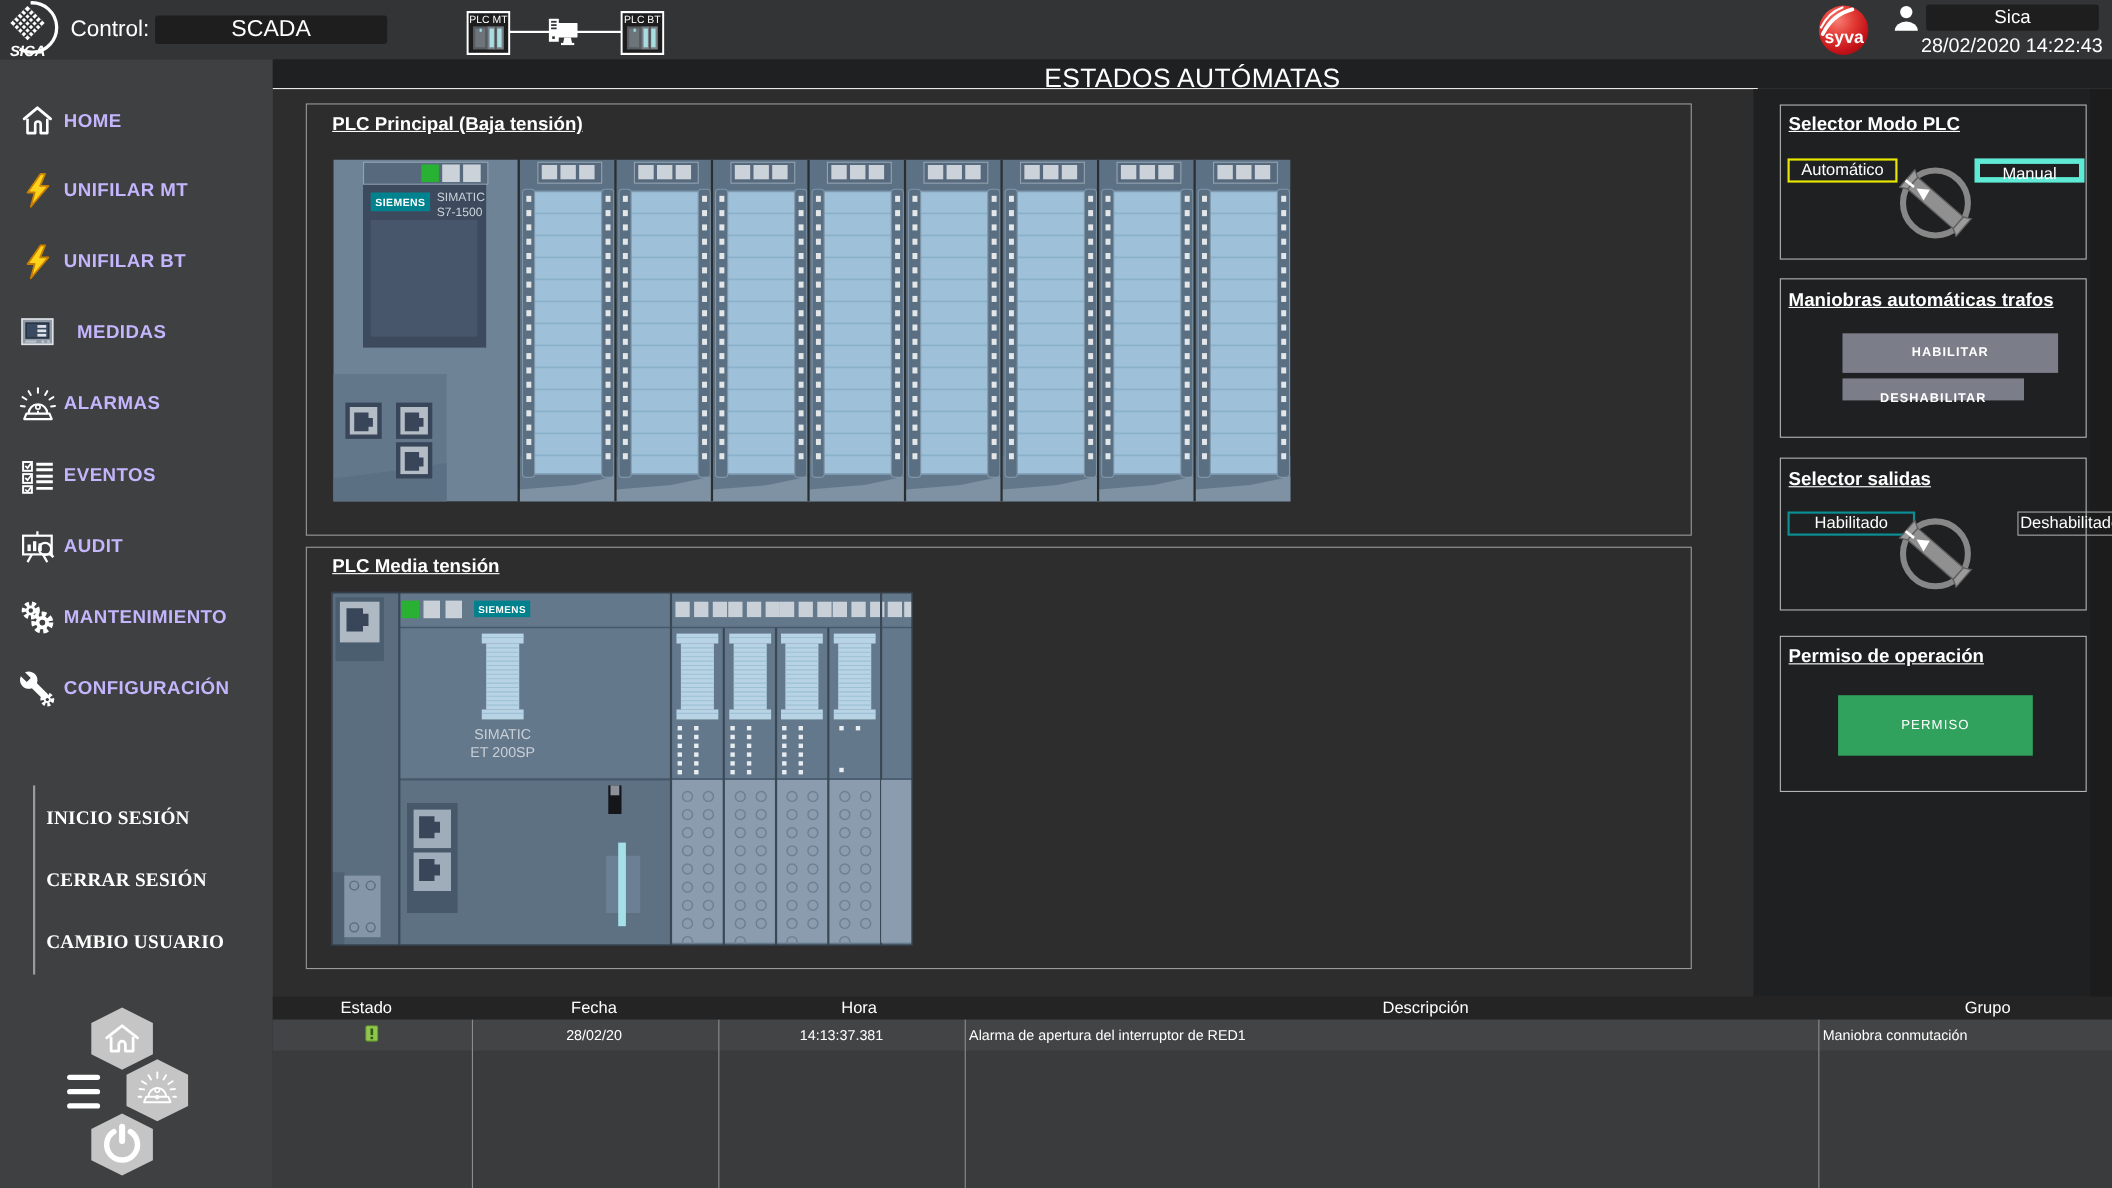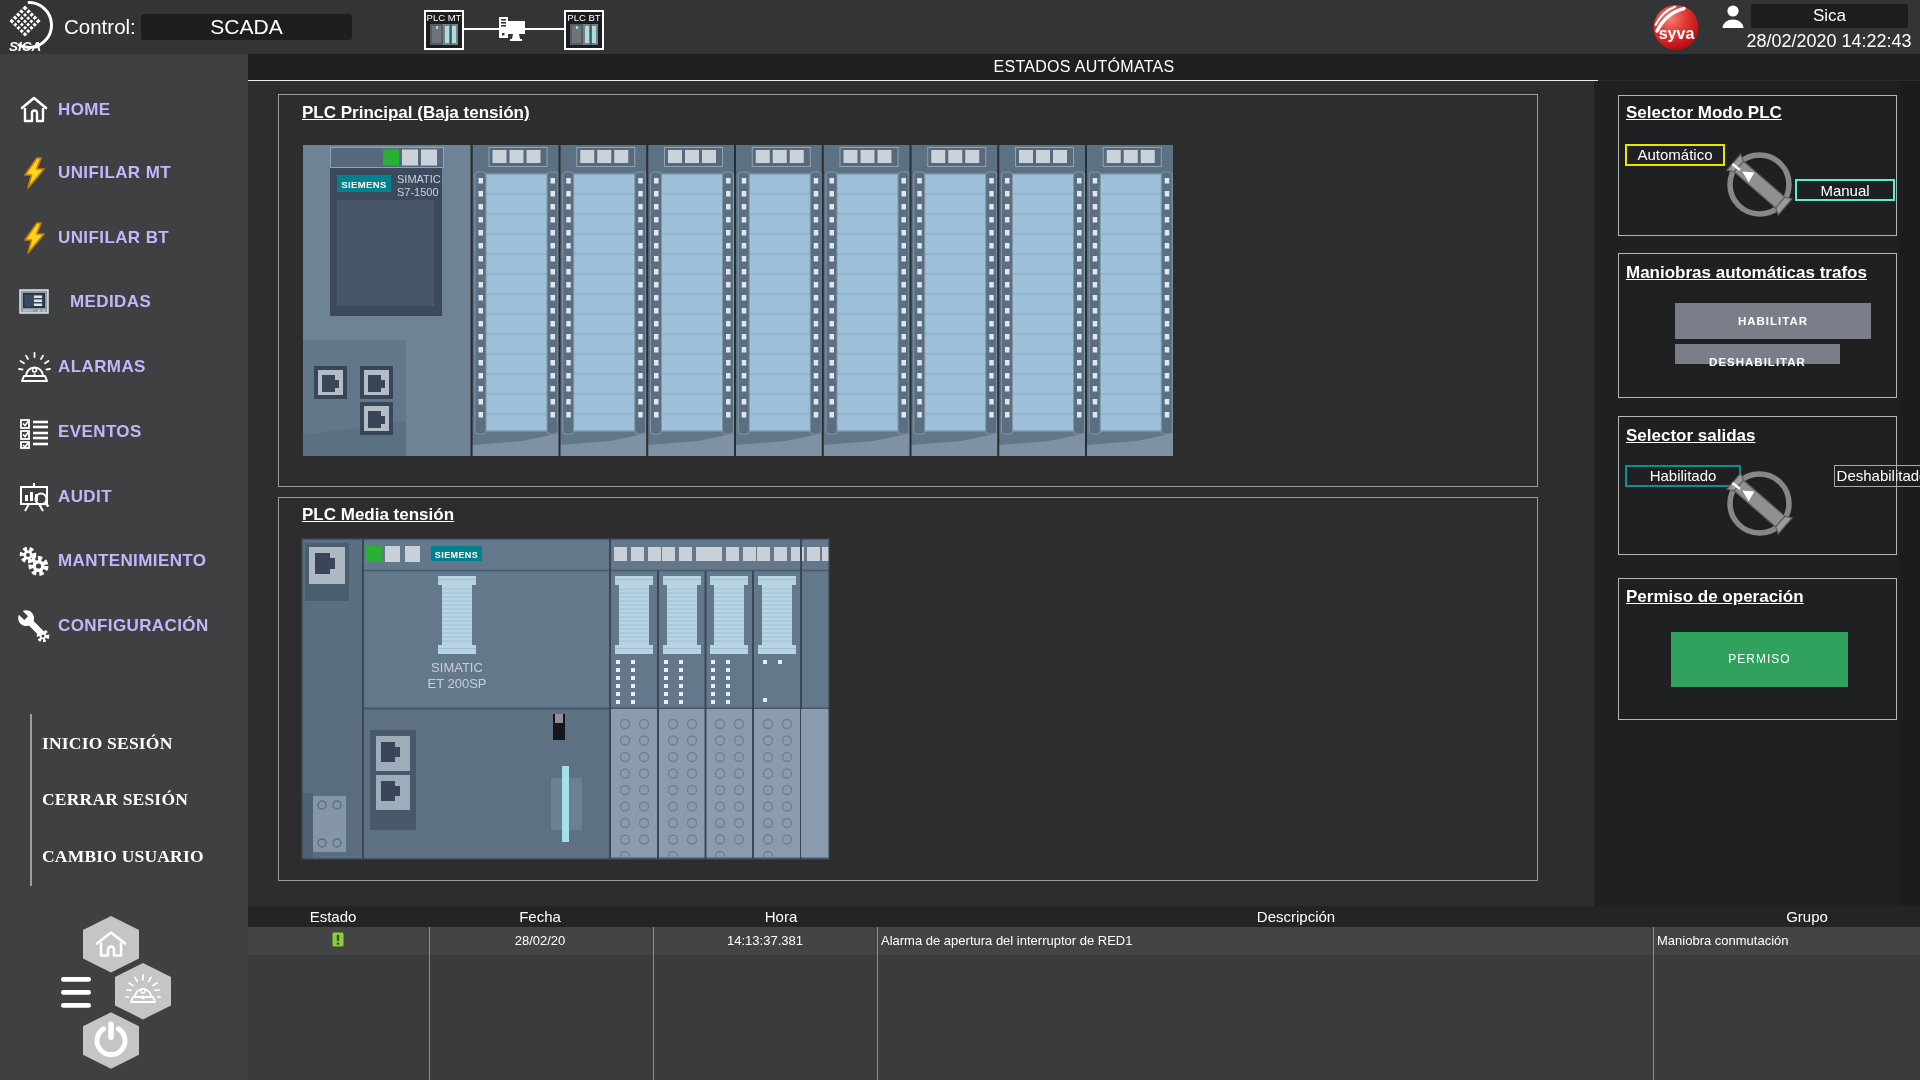--- a/index.html
+++ b/index.html
@@ -5,21 +5,21 @@
   * { margin:0; padding:0; box-sizing:border-box; }
   html,body { width:1920px; height:1080px; overflow:hidden; background:#2d2d2e;
     font-family:"Liberation Sans", sans-serif; }
   .abs { position:absolute; }
   #topbar { position:absolute; left:0; top:0; width:1920px; height:54px; background:#333435; }
   #sidebar { position:absolute; left:0; top:54px; width:248px; height:1026px; background:#3f4041; }
   .mitem { position:absolute; left:58px; color:#c4b5fd; font-size:17px; font-weight:bold; letter-spacing:.4px; line-height:34px; white-space:nowrap; }
   .micon { position:absolute; left:17px; width:34px; height:34px; }
   .sess { position:absolute; left:42px; color:#fff; font-family:"Liberation Serif", serif; font-size:17.5px; font-weight:bold; letter-spacing:.2px; white-space:nowrap; }
   #titleband { position:absolute; left:248px; top:54px; width:1672px; height:26px; background:#1f2021; }
-  #titletext { position:absolute; left:248px; top:58px; width:1672px; text-align:center; color:#fff; font-size:16px; letter-spacing:.3px; }
+  #titletext { position:absolute; left:248px; top:58px; width:1672px; text-align:center; color:#fff; font-size:24px; letter-spacing:.3px; }
   #titleline { position:absolute; left:248px; top:80px; width:1350px; height:1px; background:#e9e9e9; }
   #rightcolbg { position:absolute; left:1594px; top:81px; width:326px; height:825px; background:#1f2021; }
   #rightstrip { position:absolute; left:1900px; top:81px; width:20px; height:825px; background:#1c1c1d; }
   .panel { position:absolute; border:1px solid #9a9a9a; }
   .ptitle { position:absolute; color:#fff; font-size:17px; font-weight:bold; text-decoration:underline; white-space:nowrap; }
   .rpanel { position:absolute; border:1px solid #b5b5b5; }
   .selbtn { position:absolute; color:#fff; font-size:15px; text-align:center; }
   .graybtn { position:absolute; background:#7b7e89; color:#fff; font-size:11.5px; font-weight:bold; letter-spacing:1px; text-align:center; }
   #tblhead { position:absolute; left:248px; top:906px; width:1672px; height:21px; background:#242424; }
   .th { position:absolute; top:908px; color:#fff; font-size:15px; transform:translateX(-50%); white-space:nowrap; }
@@ -513,21 +513,21 @@
   </g>
 </g>
 <rect x="500" y="171" width="29" height="148" fill="#8a9cae"></rect>
 <line x1="62" y1="0" x2="62" y2="322" stroke="#3a4856" stroke-width="2"></line>
 <rect x="0.5" y="0.5" width="528" height="321" fill="none" stroke="#343e48" stroke-width="2"></rect>
 </svg></div>
 
 <div class="rpanel" style="left:1618px;top:95px;width:279px;height:141px;"></div>
 <div class="ptitle" style="left:1626px;top:103px;">Selector Modo PLC</div>
 <div class="selbtn" style="left:1625px;top:144px;width:100px;height:22px;border:2px solid #e6e600;line-height:18px;">Automático</div>
-<div class="selbtn" style="left:1795px;top:144px;width:100px;height:22px;border:2px solid #5eead4;line-height:20px;margin-top:35px;">Manual</div>
+<div class="selbtn" style="left:1795px;top:144px;width:100px;height:22px;border:5px solid #5eead4;line-height:20px;">Manual</div>
 <div class="abs" id="knob1" style="left:1724px;top:149px;"><svg width="71" height="71" viewBox="0 0 71 71">
 <circle cx="35.5" cy="35.5" r="29.5" fill="none" stroke="#878787" stroke-width="5.5"></circle>
 <g transform="rotate(41 35.5 35.5)">
   <rect x="8" y="28.5" width="55" height="14" fill="#909090" stroke="#5f5f5f" stroke-width="1.2"></rect>
   <polygon points="1.5,25 8,28.5 8,42.5 1.5,46" fill="#9b9b9b" stroke="#5f5f5f" stroke-width="1.2"></polygon>
   <polygon points="69.5,25 63,28.5 63,42.5 69.5,46" fill="#9b9b9b" stroke="#5f5f5f" stroke-width="1.2"></polygon>
 </g>
 <polygon points="18.3,22.4 30.4,23.6 24.7,33.3" fill="#fff"></polygon>
 <line x1="8.4" y1="15" x2="16" y2="21" stroke="#fff" stroke-width="2.4"></line>
 </svg></div>

